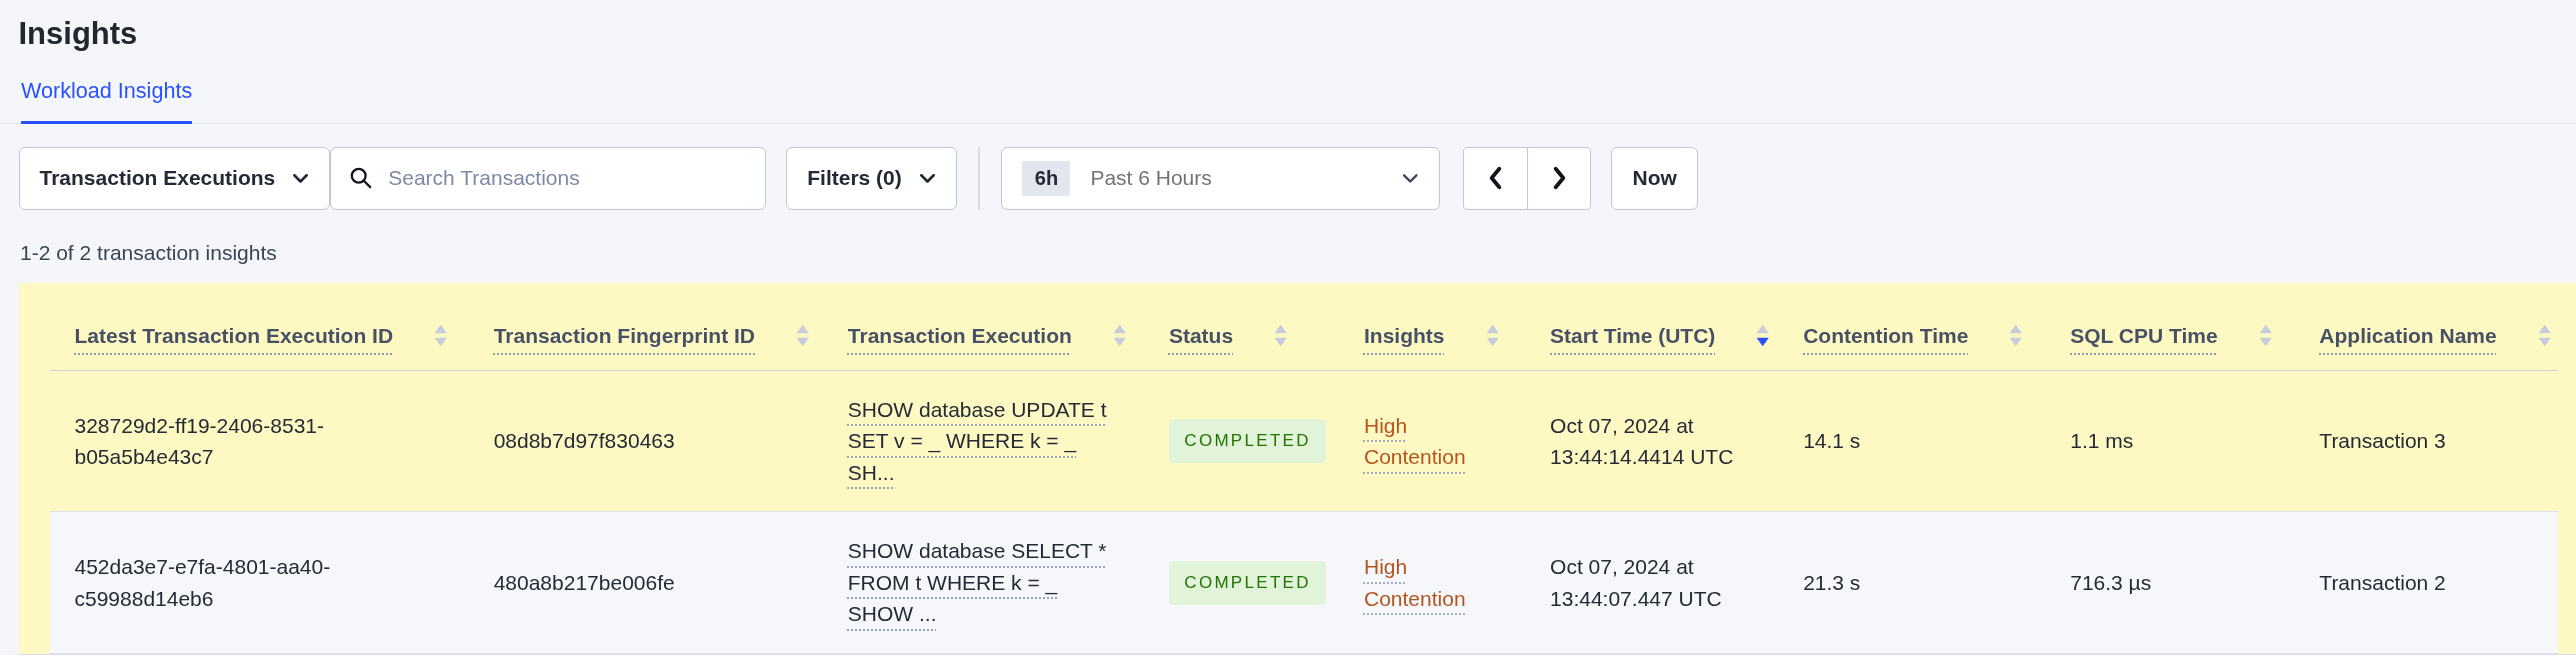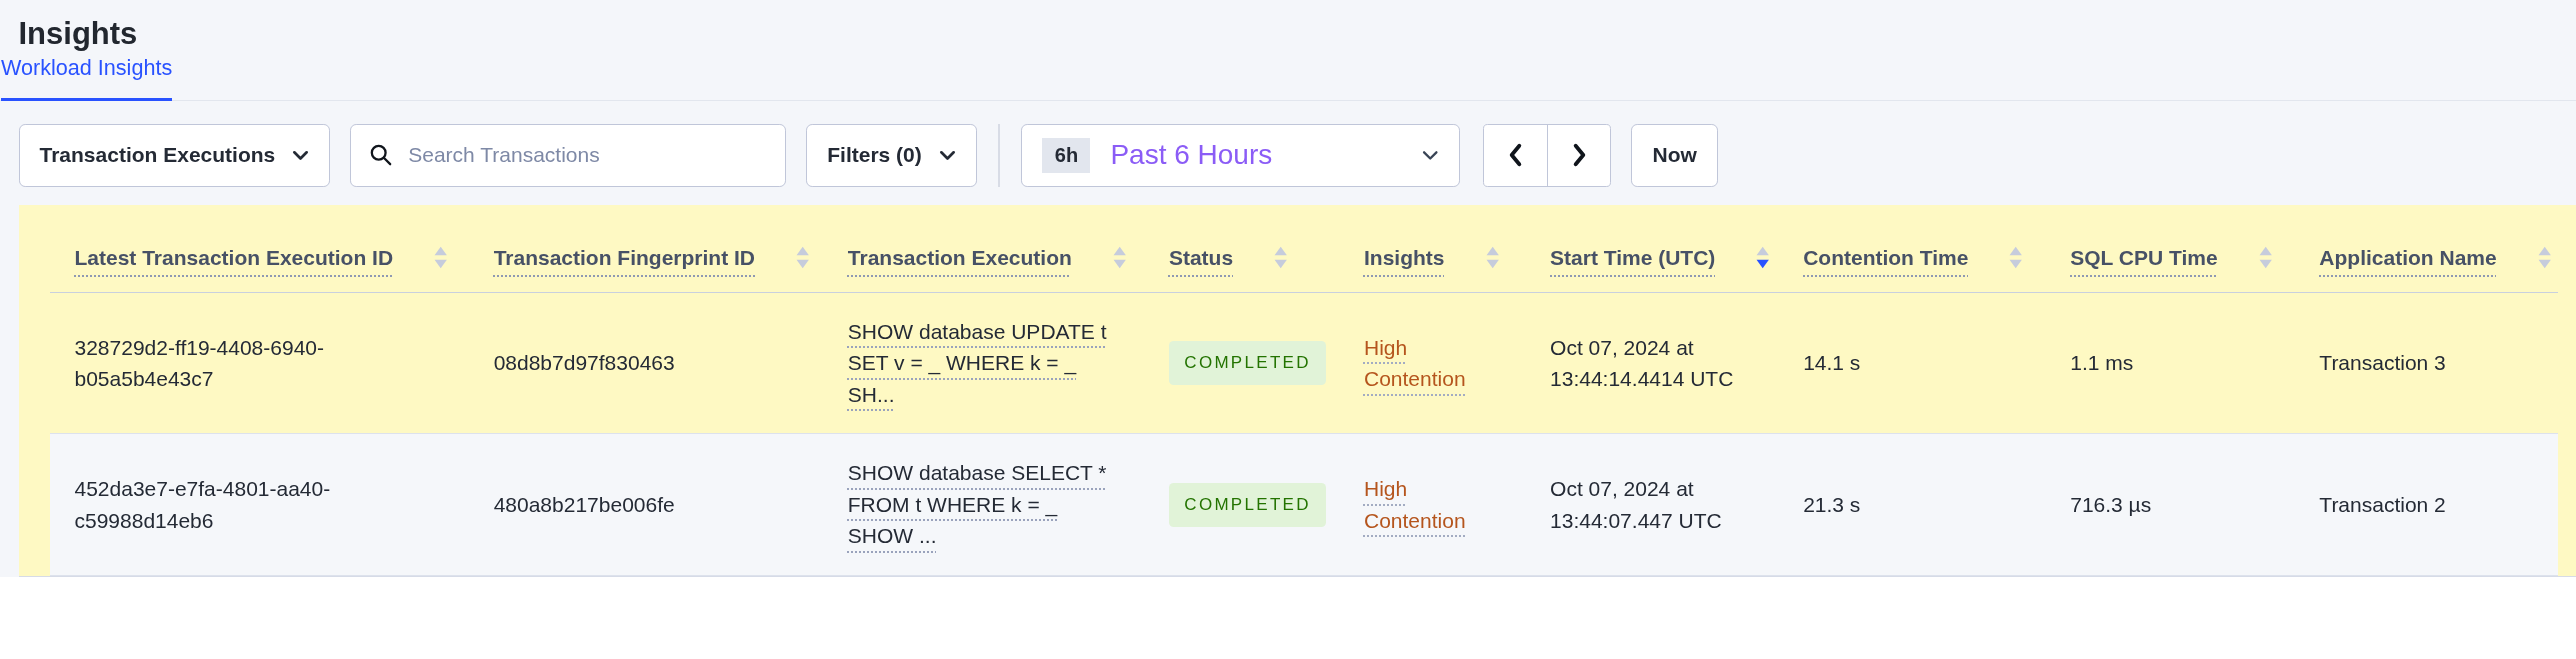--- a/index.html
+++ b/index.html
@@ -5,46 +5,46 @@
   * { margin:0; padding:0; box-sizing:border-box; }
   html,body { width:2576px; height:659px; background:#ffffff; overflow:hidden;
               font-family:"Liberation Sans", sans-serif; }
   .page { background:#f4f6fa; }
 
   
   .page-header { padding:12.3px 0 0 18.5px; }
   .page-title { font-size:31px; font-weight:700; color:#22272f; line-height:43px; }
 
   
-  .tabs { padding-left:1px; border-bottom:1.5px solid #e2e6ee;
+  .tabs { margin-top:23px; padding-left:21px; border-bottom:1.5px solid #e2e6ee;
           display:flex; gap:24px; }
   .tab { font-size:21.6px; padding-bottom:17px; border-bottom:3.9px solid transparent;
          margin-bottom:-1.5px; color:#394455; cursor:pointer; }
   .tab.active { color:#2952ff; border-bottom-color:#2952ff; font-weight:500; }
 
   
   .toolbar { margin:23px 18.5px 0 18.5px; display:flex; align-items:center; height:63px; }
   .btn { display:flex; align-items:center; gap:17px; height:63px; padding:0 20px;
          background:#fff; border:1.5px solid #c0c6d9; border-radius:6.2px;
          font-size:21px; font-weight:600; color:#242a35; cursor:pointer; }
   .search-box { display:flex; align-items:center; gap:14px; height:63px; width:436px;
-                margin-left:20px; background:#fff; border:1.5px solid #c0c6d9;
+                background:#fff; border:1.5px solid #c0c6d9;
                 border-radius:6.2px; padding:0 17px; }
   .search-box input { border:none; outline:none; flex:1; font-size:21px; color:#242a35;
                       font-family:"Liberation Sans", sans-serif; background:transparent; }
   .search-box input::placeholder { color:#7e89a6; }
   .filters-btn { margin-left:20px; }
   .v-divider { width:1.5px; height:63px; background:#d8dce6; margin:0 21.6px; }
 
   .time-picker { display:flex; align-items:center; height:63px; width:439px;
                  background:#fff; border:1.5px solid #c0c6d9; border-radius:6.2px;
                  padding:0 20px; cursor:pointer; }
   .time-chip { background:#e2e6ee; border-radius:0; padding:6.2px 12.3px;
                font-size:20px; font-weight:700; color:#242a35; }
-  .time-label { margin-left:20px; font-size:28px; color:#8b5cf6; }
+  .time-label { margin-left:20px; font-size:21px; color:#737373; }
   .time-caret { margin-left:auto; display:flex; }
 
   .pager { display:flex; height:63px; width:128px; margin-left:23px; background:#fff;
            border:1.5px solid #c0c6d9; border-radius:4.6px; overflow:hidden; }
   .pager-btn { flex:1; display:flex; align-items:center; justify-content:center; cursor:pointer; }
   .pager-btn:first-child { border-right:1.5px solid #c0c6d9; }
   .now-btn { margin-left:20px; justify-content:center; }
 
   
   .count-line { margin:31px 0 0 20px; font-size:21px; color:#394455; }
@@ -149,20 +149,21 @@
         </span>
       </div>
     </div>
 
     <div class="btn now-btn">
       <span>Now</span>
     </div>
 
   </div>
 
+  <div class="count-line">1-2 of 2 transaction insights</div>
 
   <div class="card">
     <table>
       <colgroup>
         <col style="width:419px">
           <col style="width:354px">
           <col style="width:321px">
         <col style="width:195px">
           <col style="width:186px">
           <col style="width:253px">
@@ -268,21 +269,21 @@
                     <path class="tri tri-up" d="M10 2 L18 13 H2 Z"></path>
                     <path class="tri tri-down" d="M2 19 H18 L10 30 Z"></path>
                   </svg>
                 </span>
           </div>
             </th>
         </tr>
       </thead>
       <tbody>
         <tr>
-          <td><span class="cell-id">328729d2-ff19-4408-6940-b05a5b4e43c7</span></td>
+          <td><span class="cell-id">328729d2-ff19-2406-8531-b05a5b4e43c7</span></td>
           <td><span>08d8b7d97f830463</span></td>
           <td><span class="query-link">SHOW database UPDATE t SET v = _ WHERE k = _ SH...</span></td>
           <td><span class="status-badge">COMPLETED</span></td>
           <td><span class="insight-link">High Contention</span></td>
           <td><span class="time-cell">Oct 07, 2024 at 13:44:14.4414 UTC</span></td>
           <td><span>14.1 s</span></td>
           <td><span>1.1 ms</span></td>
           <td><span>Transaction 3</span></td>
         </tr>
         <tr class="zebra">

